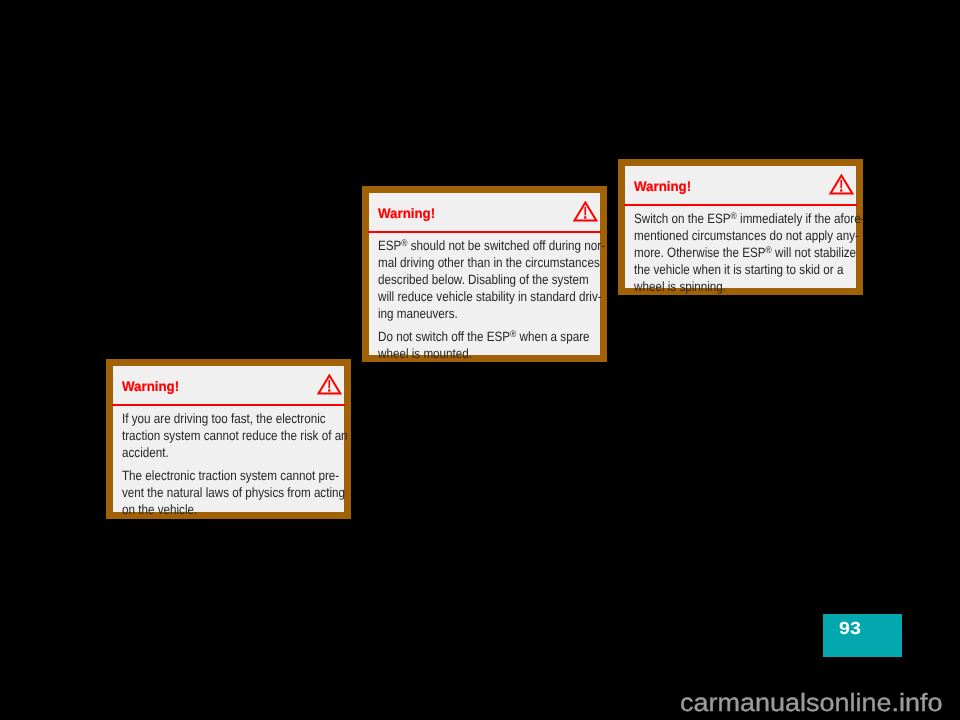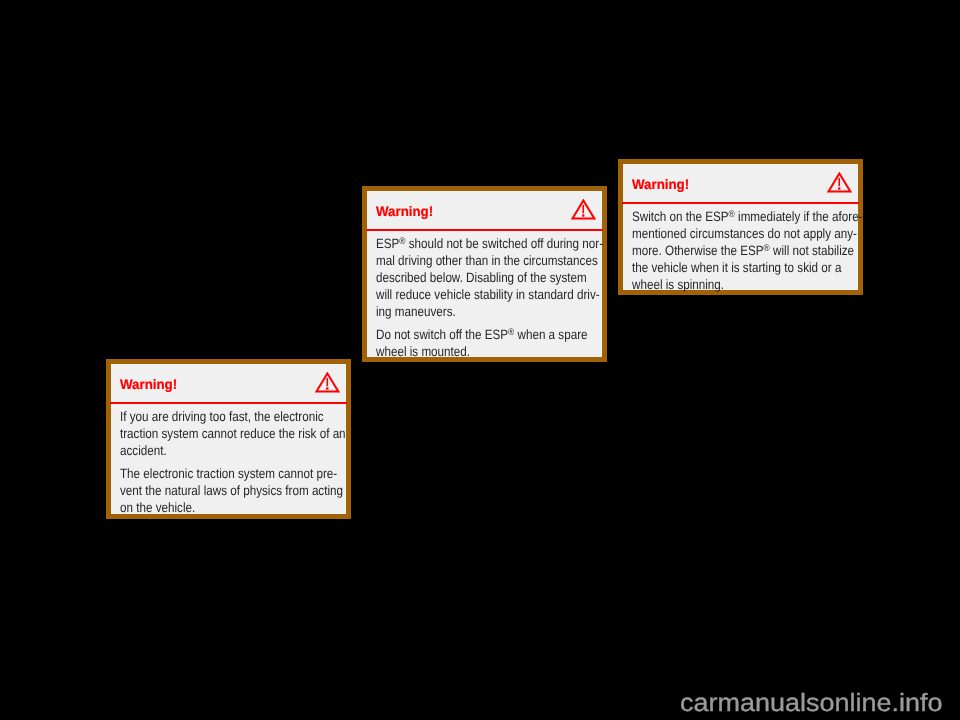--- a/index.html
+++ b/index.html
@@ -56,21 +56,21 @@
     transform-origin: 0 0;
     white-space: nowrap;
     -webkit-text-stroke: 0.25px #ffffff;
   }
 
   
   .warnbox {
     position: absolute;
     background: #F0F0F0;
     box-sizing: border-box;
-    border: 5px solid #a16207;
+    border: 7px solid #a16207;
   }
   .warnbox .wb-head {
     position: relative;
     height: 38px;
   }
   .warnbox .wb-title {
     position: absolute;
     left: 9.2px;
     top: 14.3px;
     font-size: 13.8px;
@@ -226,18 +226,21 @@
         <p>
           <span class="ln">Switch on the ESP<sup class="reg">®</sup> immediately if the afore-</span>
           <span class="ln">mentioned circumstances do not apply any-</span>
           <span class="ln">more. Otherwise the ESP<sup class="reg">®</sup> will not stabilize</span>
           <span class="ln">the vehicle when it is starting to skid or a</span>
           <span class="ln">wheel is spinning.</span>
         </p>
       </div>
   </div>
 
+  <div class="pagenum-bar">
+    <div class="pagenum">93</div>
+  </div>
 
   <div class="watermark">
     <span>carmanualsonline</span><span class="dom">.info</span>
   </div>
 
 </div>
 
 </body></html>

